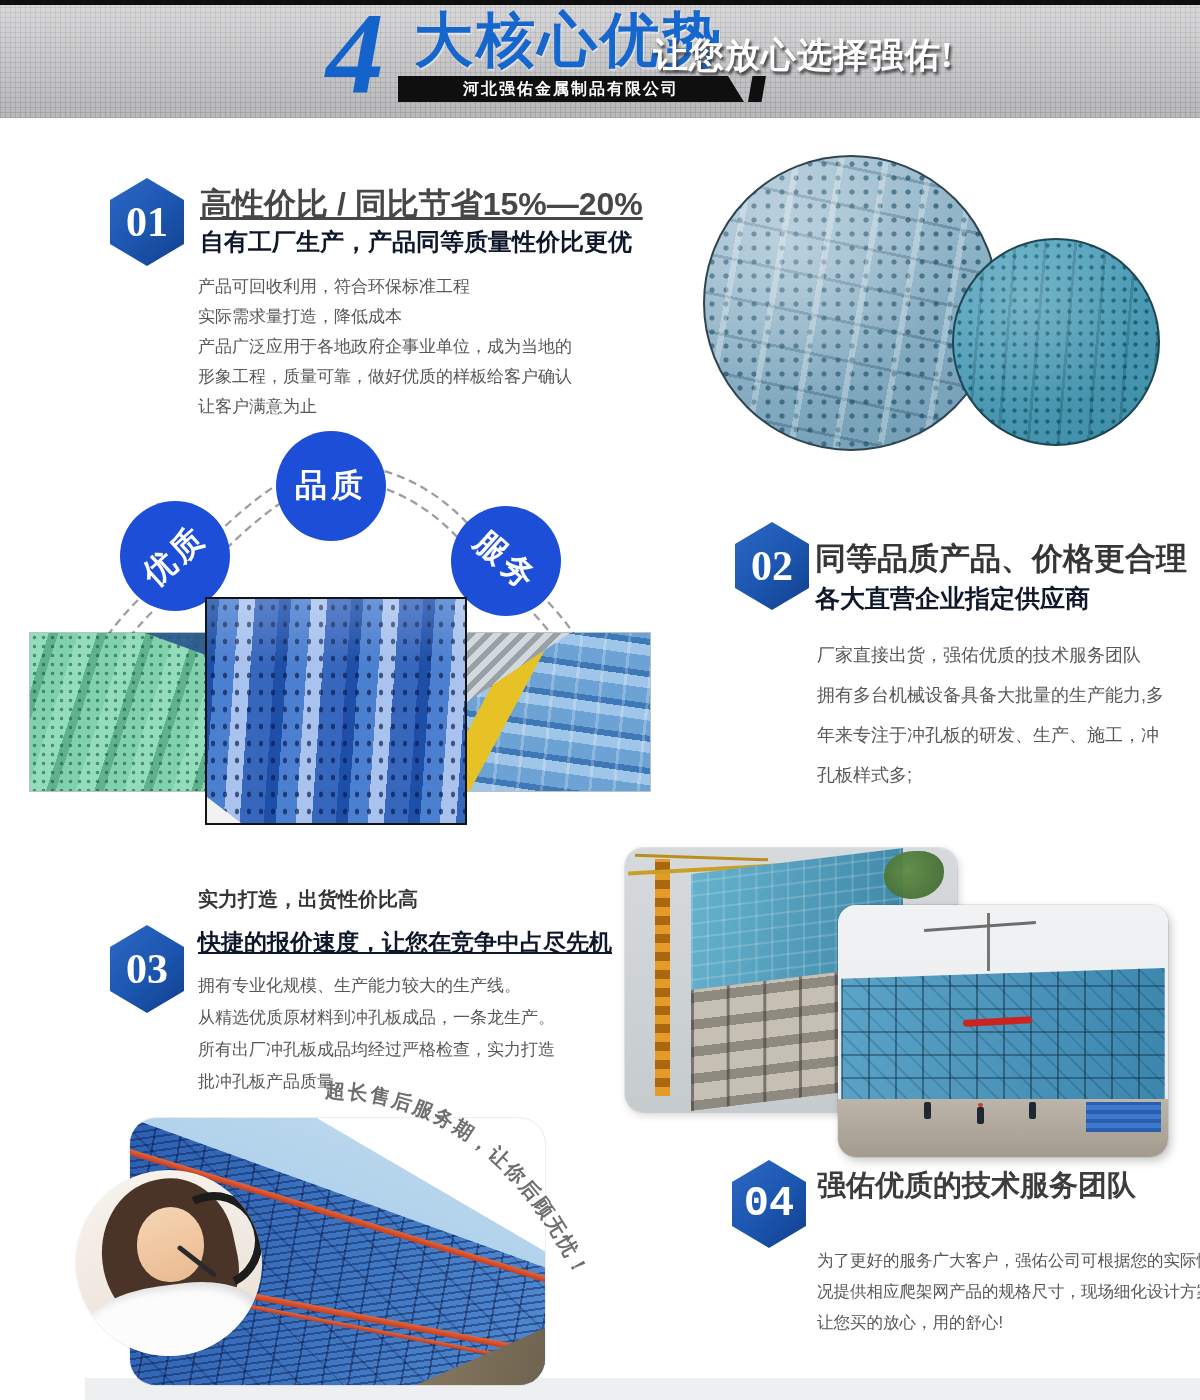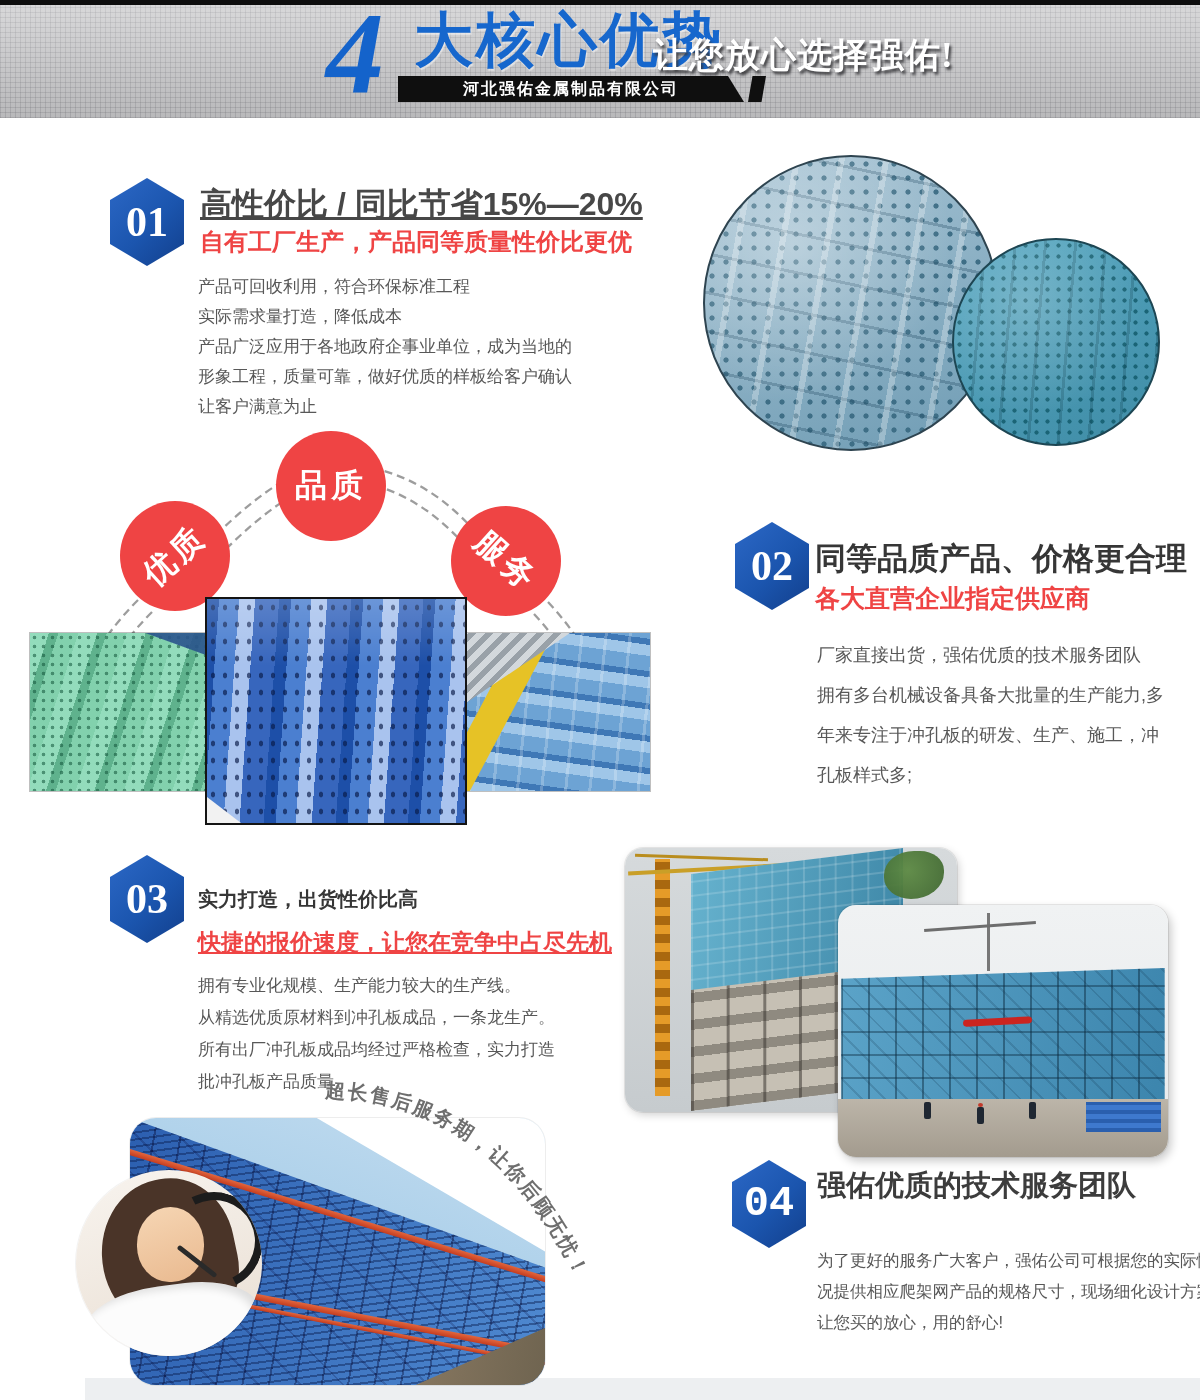--- a/index.html
+++ b/index.html
@@ -32,21 +32,21 @@
   
   .hex{width:74px;height:88px;display:flex;align-items:center;justify-content:center;
     background:linear-gradient(135deg,#2c68c6 0%,#1b55ae 55%,#123f8c 100%);
     clip-path:polygon(50% 0,100% 25%,100% 75%,50% 100%,0 75%,0 25%);
     color:#fff;font-family:"Liberation Serif","DejaVu Serif",serif;
     font-size:42px;font-weight:bold;}
 
   
   .t-sans{font-weight:bold;color:#474747;}
   .t-serif{font-family:"Liberation Serif","DejaVu Serif",serif;font-weight:bold;color:#363636;}
-  .subtitle{font-family:"Liberation Serif","DejaVu Serif",serif;font-weight:bold;color:#ef4444;}
+  .subtitle{font-family:"Liberation Serif","DejaVu Serif",serif;font-weight:bold;color:#0f172a;}
   .body-text{color:#585858;}
   .body-text div{white-space:nowrap;}
 
   
   .circleA{left:703px;top:155px;width:296px;height:296px;border-radius:50%;
     border:2px solid #2e4450;box-sizing:border-box;
     background:
       radial-gradient(circle at 30% 30%,rgba(255,255,255,.35),transparent 55%),
       repeating-linear-gradient(100deg,rgba(255,255,255,.28) 0 6px,transparent 6px 44px),
       repeating-linear-gradient(12deg,rgba(30,70,95,.30) 0 3px,transparent 3px 38px),
@@ -56,21 +56,21 @@
   .circleB{left:952px;top:238px;width:208px;height:208px;border-radius:50%;
     border:2px solid #1d4653;box-sizing:border-box;
     background:
       radial-gradient(circle at 35% 30%,rgba(255,255,255,.22),transparent 60%),
       repeating-linear-gradient(95deg,rgba(10,60,75,.25) 0 3px,transparent 3px 30px),
       radial-gradient(circle,#1a6476 1.8px,transparent 2.4px),
       linear-gradient(150deg,#57a8c2,#3f8ca6);
     background-size:auto,auto,11px 11px,auto;}
 
   
-  .vcircle{width:110px;height:110px;border-radius:50%;background:#ef4444;
+  .vcircle{width:110px;height:110px;border-radius:50%;background:#1d4ed8;
     display:flex;align-items:center;justify-content:center;color:#fff;
     font-size:32px;font-weight:bold;letter-spacing:4px;}
 
   
   .img-green{left:30px;top:633px;width:185px;height:158px;z-index:3;
     box-shadow:0 0 0 1px rgba(0,0,0,.25);
     background:
       linear-gradient(200deg,rgba(42,84,140,.9) 0 11%,transparent 11.5%),
       radial-gradient(circle,rgba(16,84,56,.55) 1.6px,transparent 2.1px),
       repeating-linear-gradient(108deg,#93dcbc 0 18px,#5fb28d 18px 27px,#82d1ad 27px 46px),
@@ -237,21 +237,21 @@
   <div class="abs hex" style="left:735px;top:522px;">02</div>
   <div class="abs t-serif" style="left:815px;top:538px;font-size:31px;">同等品质产品、价格更合理</div>
   <div class="abs subtitle" style="left:815px;top:582px;font-size:25px;">各大直营企业指定供应商</div>
   <div class="abs body-text" style="left:817px;top:635px;font-size:18px;line-height:40px;">
     <div>厂家直接出货，强佑优质的技术服务团队</div>
     <div>拥有多台机械设备具备大批量的生产能力,多</div>
     <div>年来专注于冲孔板的研发、生产、施工，冲</div>
     <div>孔板样式多;</div>
   </div>
 
-  <div class="abs hex" style="left:110px;top:855px;">03</div>
+  <div class="abs hex" style="left:110px;top:925px;">03</div>
   <div class="abs t-serif" style="left:198px;top:886px;font-size:20px;">实力打造，出货性价比高</div>
   <div class="abs subtitle" style="left:198px;top:927px;font-size:23px;text-decoration:underline;">快捷的报价速度，让您在竞争中占尽先机</div>
   <div class="abs body-text" style="left:198px;top:970px;font-size:17px;line-height:32px;">
     <div>拥有专业化规模、生产能力较大的生产线。</div>
     <div>从精选优质原材料到冲孔板成品，一条龙生产。</div>
     <div>所有出厂冲孔板成品均经过严格检查，实力打造</div>
     <div>批冲孔板产品质量。</div>
   </div>
 
   <div class="abs photoA">

